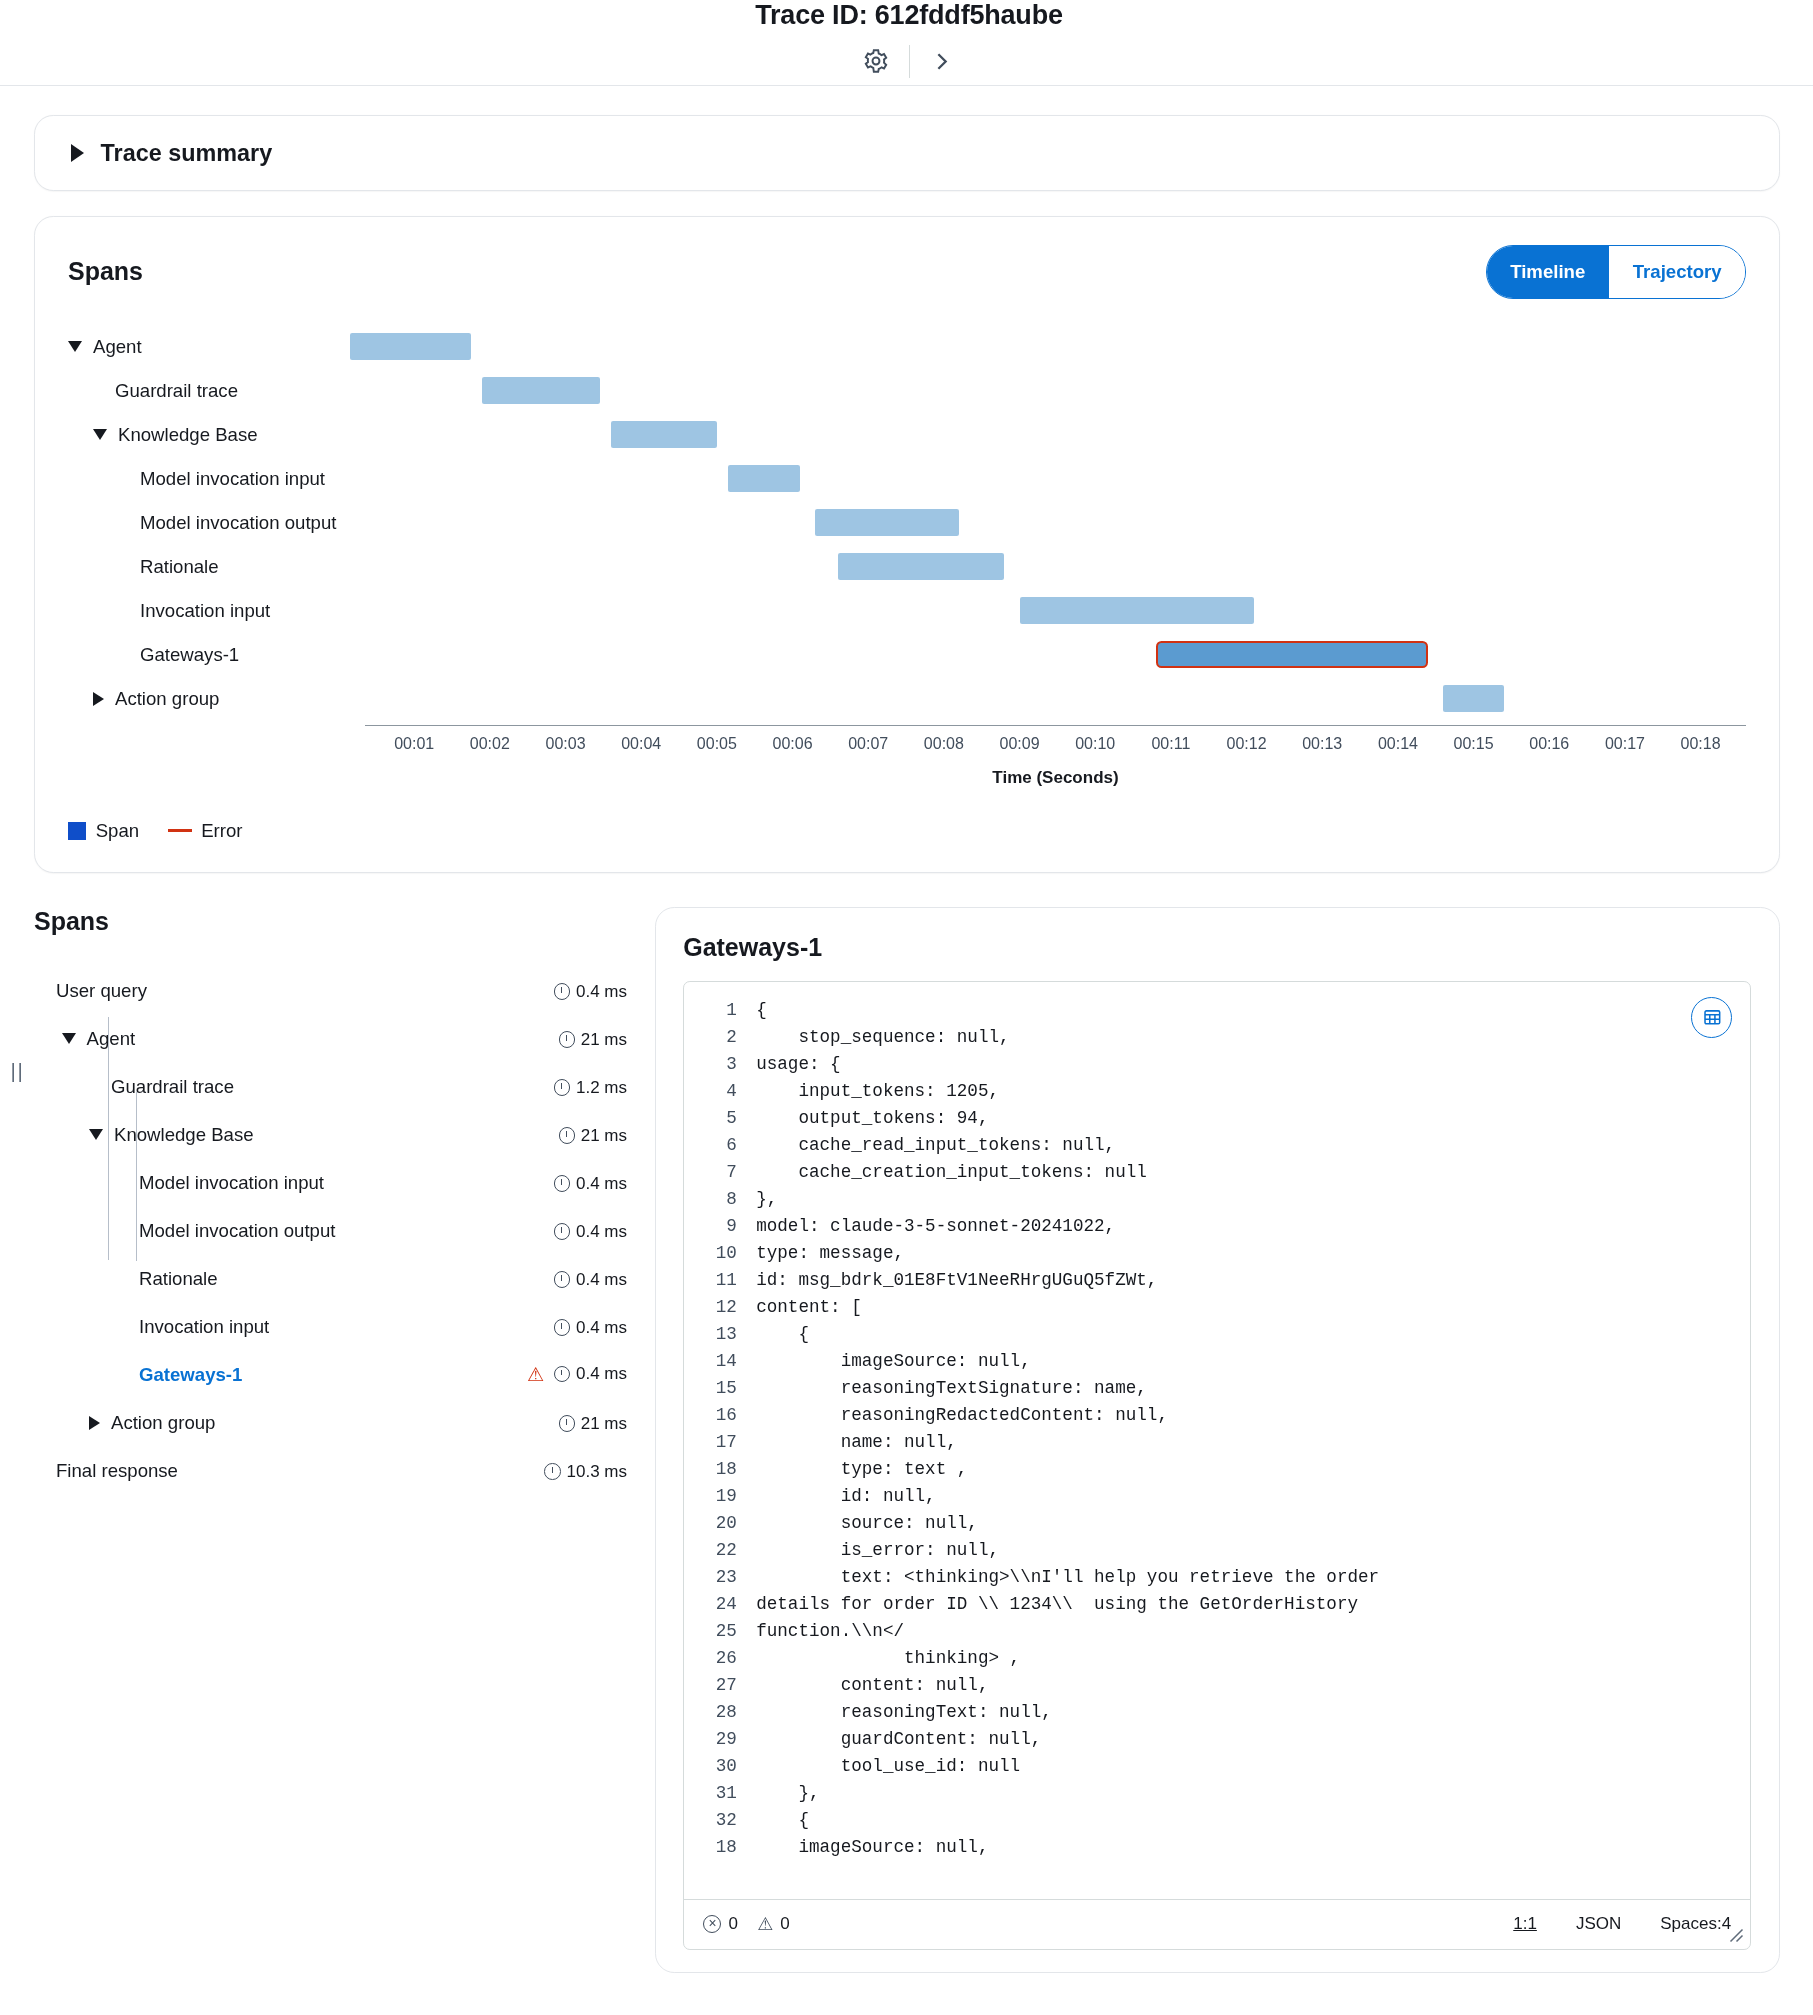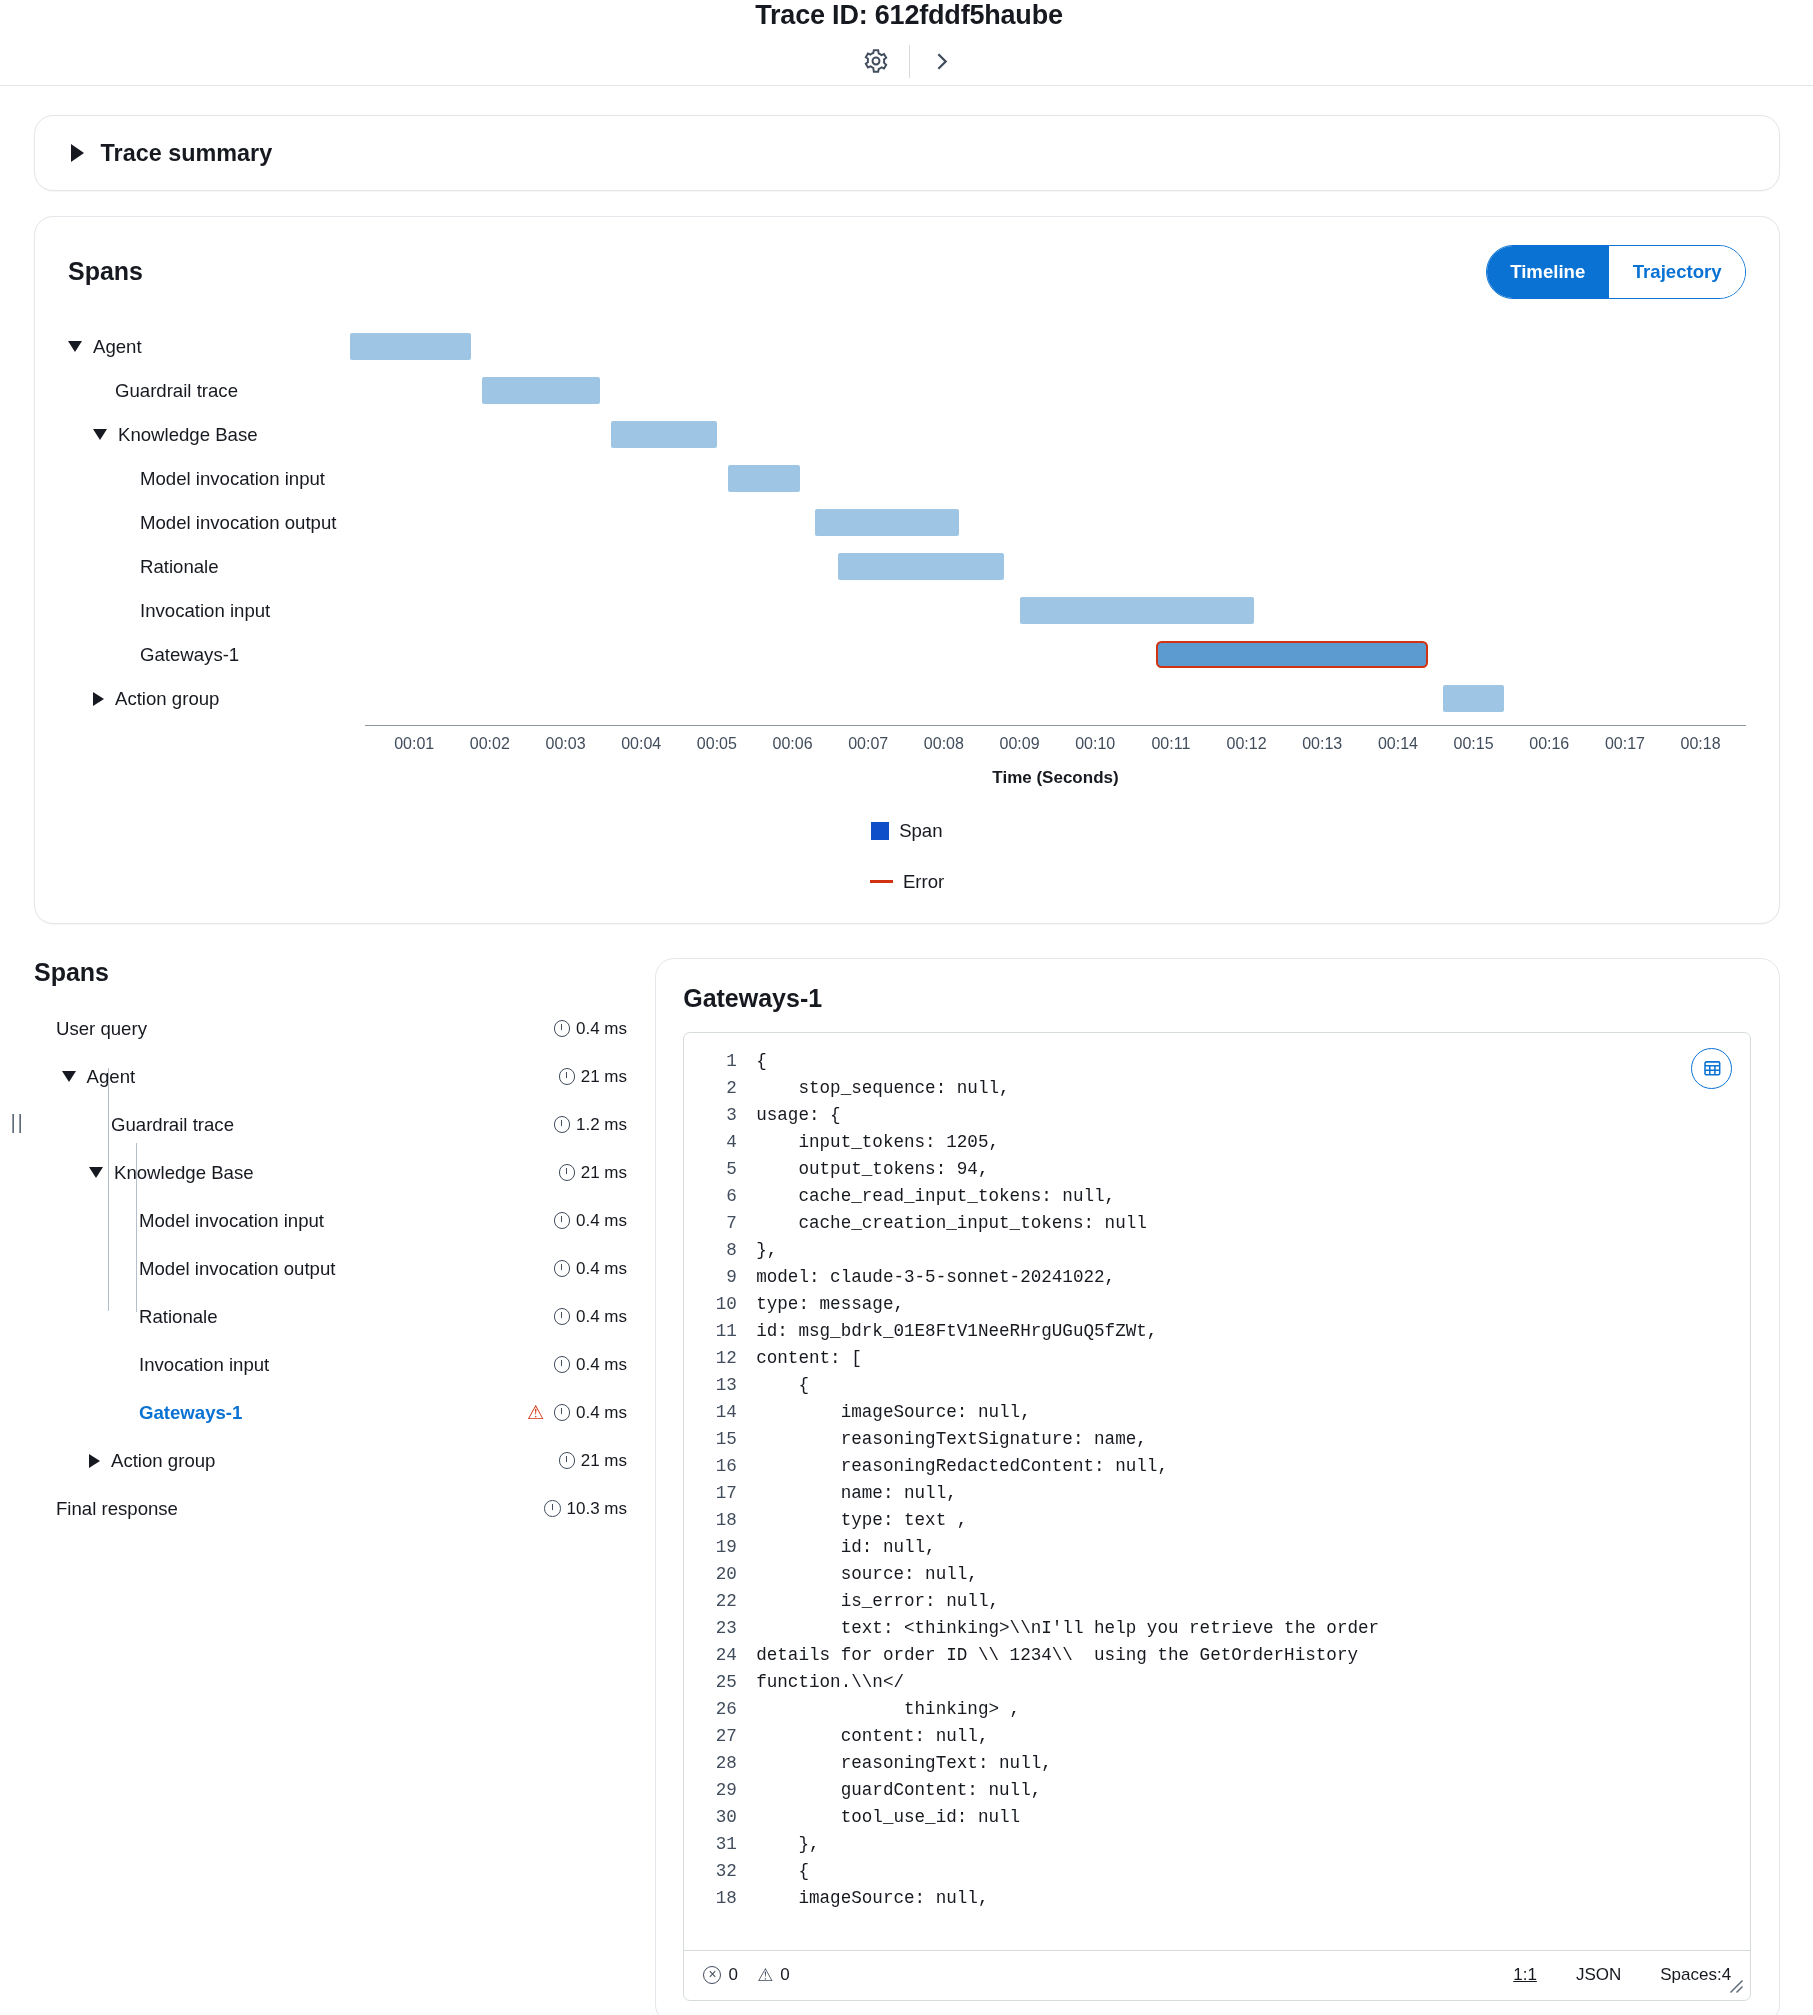--- a/index.html
+++ b/index.html
@@ -186,21 +186,20 @@
     font-weight: bold;
     color: #16191f;
     margin-top: 4.1px;
   }
   .legend {
     display: flex;
     align-items: center;
     gap: 29px;
     margin-top: 32px;
     font-size: 18.6px;
-    flex-direction: column;
   }
   .legend-item { display: flex; align-items: center; gap: 9.7px; }
   .legend-swatch { width: 18px; height: 18px; background: #0f4ec9; }
   .legend-line { width: 23.4px; height: 3.4px; background: #d13212; }
 
   
   .bottom {
     display: flex;
     margin: 34px 34px 0 34px;
     gap: 27.6px;
@@ -211,21 +210,21 @@
     position: relative;
   }
   .left-title {
     font-size: 25px;
     font-weight: bold;
     margin-bottom: 18px;
   }
   .tree-row {
     height: 48px;
     display: flex;
-    align-items: center;
+    align-items: flex-end;
     font-size: 18.6px;
     color: #16191f;
     position: relative;
   }
   .tree-row .name { flex: 1; display: flex; align-items: center; }
   .tree-row .dur {
     display: flex; align-items: center; gap: 5.5px;
     font-size: 17px; color: #16191f;
     white-space: nowrap;
   }

